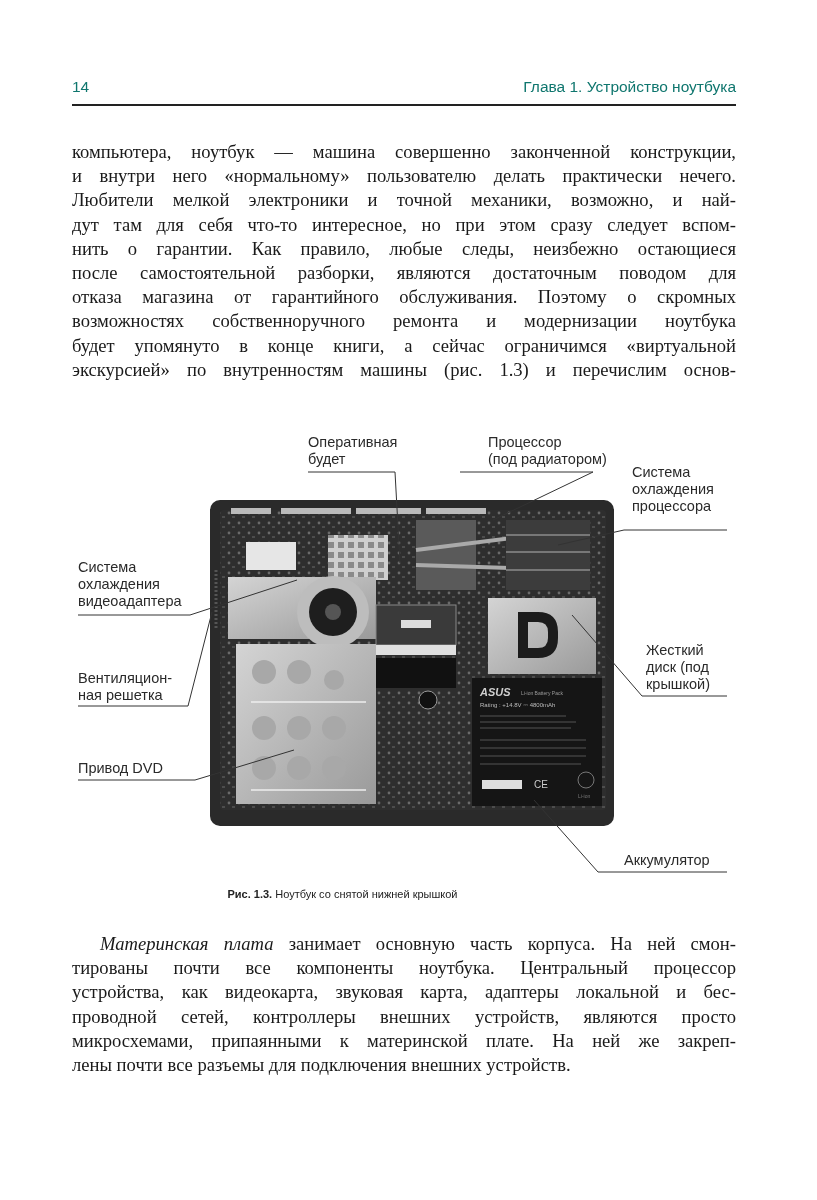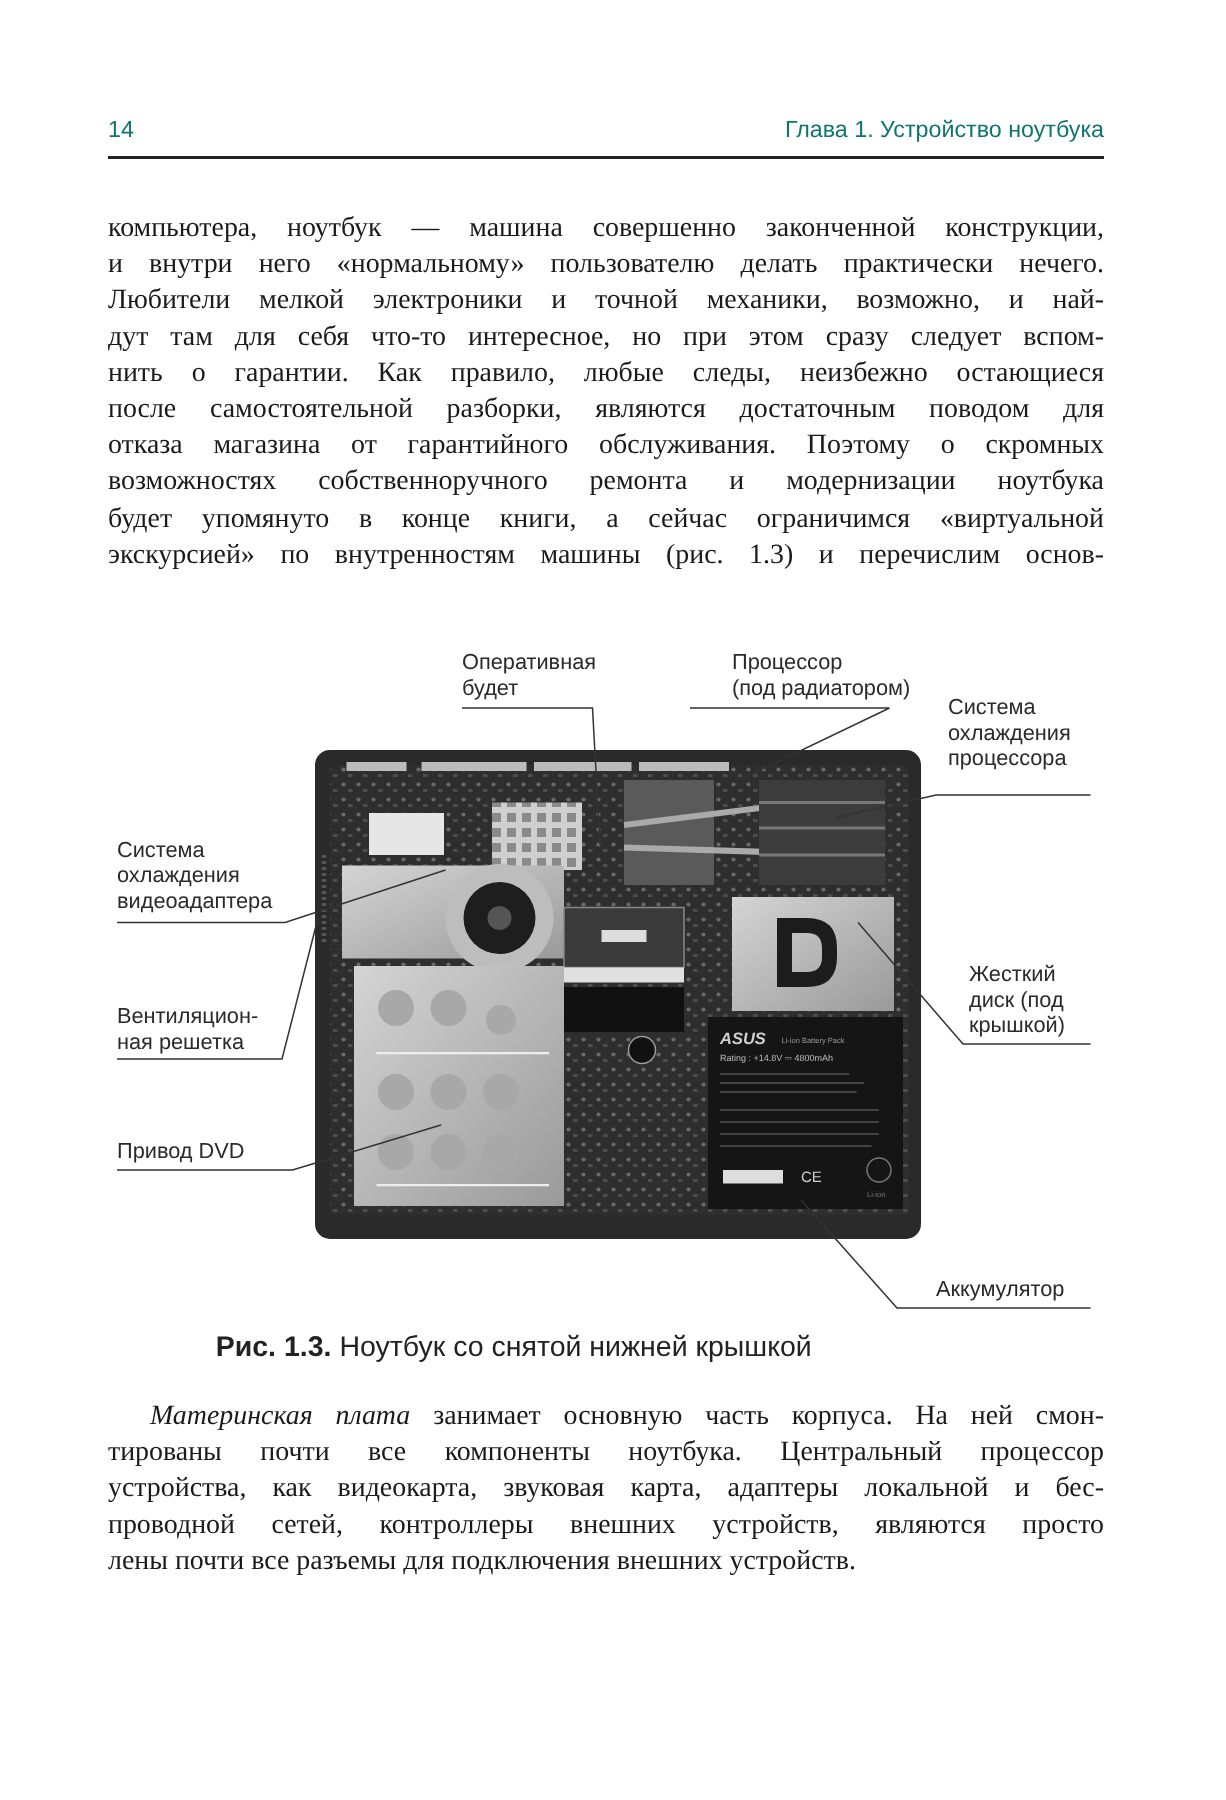--- a/index.html
+++ b/index.html
@@ -20,21 +20,21 @@
     .indent { padding-left: 28px; }
     em { font-style: italic; }
 
     .figure { position: absolute; left: 0; top: 430px; width: 817px; height: 450px; }
     .photo { position: absolute; left: 206px; top: 60px; width: 412px; height: 346px; }
     .callout { position: absolute; font-family: "Liberation Sans", sans-serif; font-size: 14.5px;
       line-height: 17px; color: #2a2a2a; white-space: nowrap; }
     .leader { position: absolute; left: 0; top: 0; width: 817px; height: 450px; pointer-events: none; }
 
     .caption { position: absolute; left: 0; top: 888px; width: 685px; text-align: center;
-      font-family: "Liberation Sans", sans-serif; font-size: 19px; color: #222; }
+      font-family: "Liberation Sans", sans-serif; font-size: 11px; color: #222; }
     .caption b { font-weight: bold; }
   </style>
 </head>
 <body>
 
 <div class="running-head">
   <span class="pgnum">14</span>
   <span class="chapter">Глава 1. Устройство ноутбука</span>
 </div>
 <div class="head-rule"></div>
@@ -191,14 +191,15 @@
 
 <div class="caption">
   <b>Рис. 1.3.</b><span> Ноутбук со снятой нижней крышкой</span>
 </div>
 
 <div class="para p2">
   <span class="line indent"><em>Материнская плата</em><span> занимает основную часть корпуса. На ней смон-</span></span>
   <span class="line">тированы почти все компоненты ноутбука. Центральный процессор</span>
   <span class="line">устройства, как видеокарта, звуковая карта, адаптеры локальной и бес-</span>
   <span class="line">проводной сетей, контроллеры внешних устройств, являются просто</span>
+  <span class="line">микросхемами, припаянными к материнской плате. На ней же закреп-</span>
   <span class="line last">лены почти все разъемы для подключения внешних устройств.</span>
 </div>
 
 </body></html>

